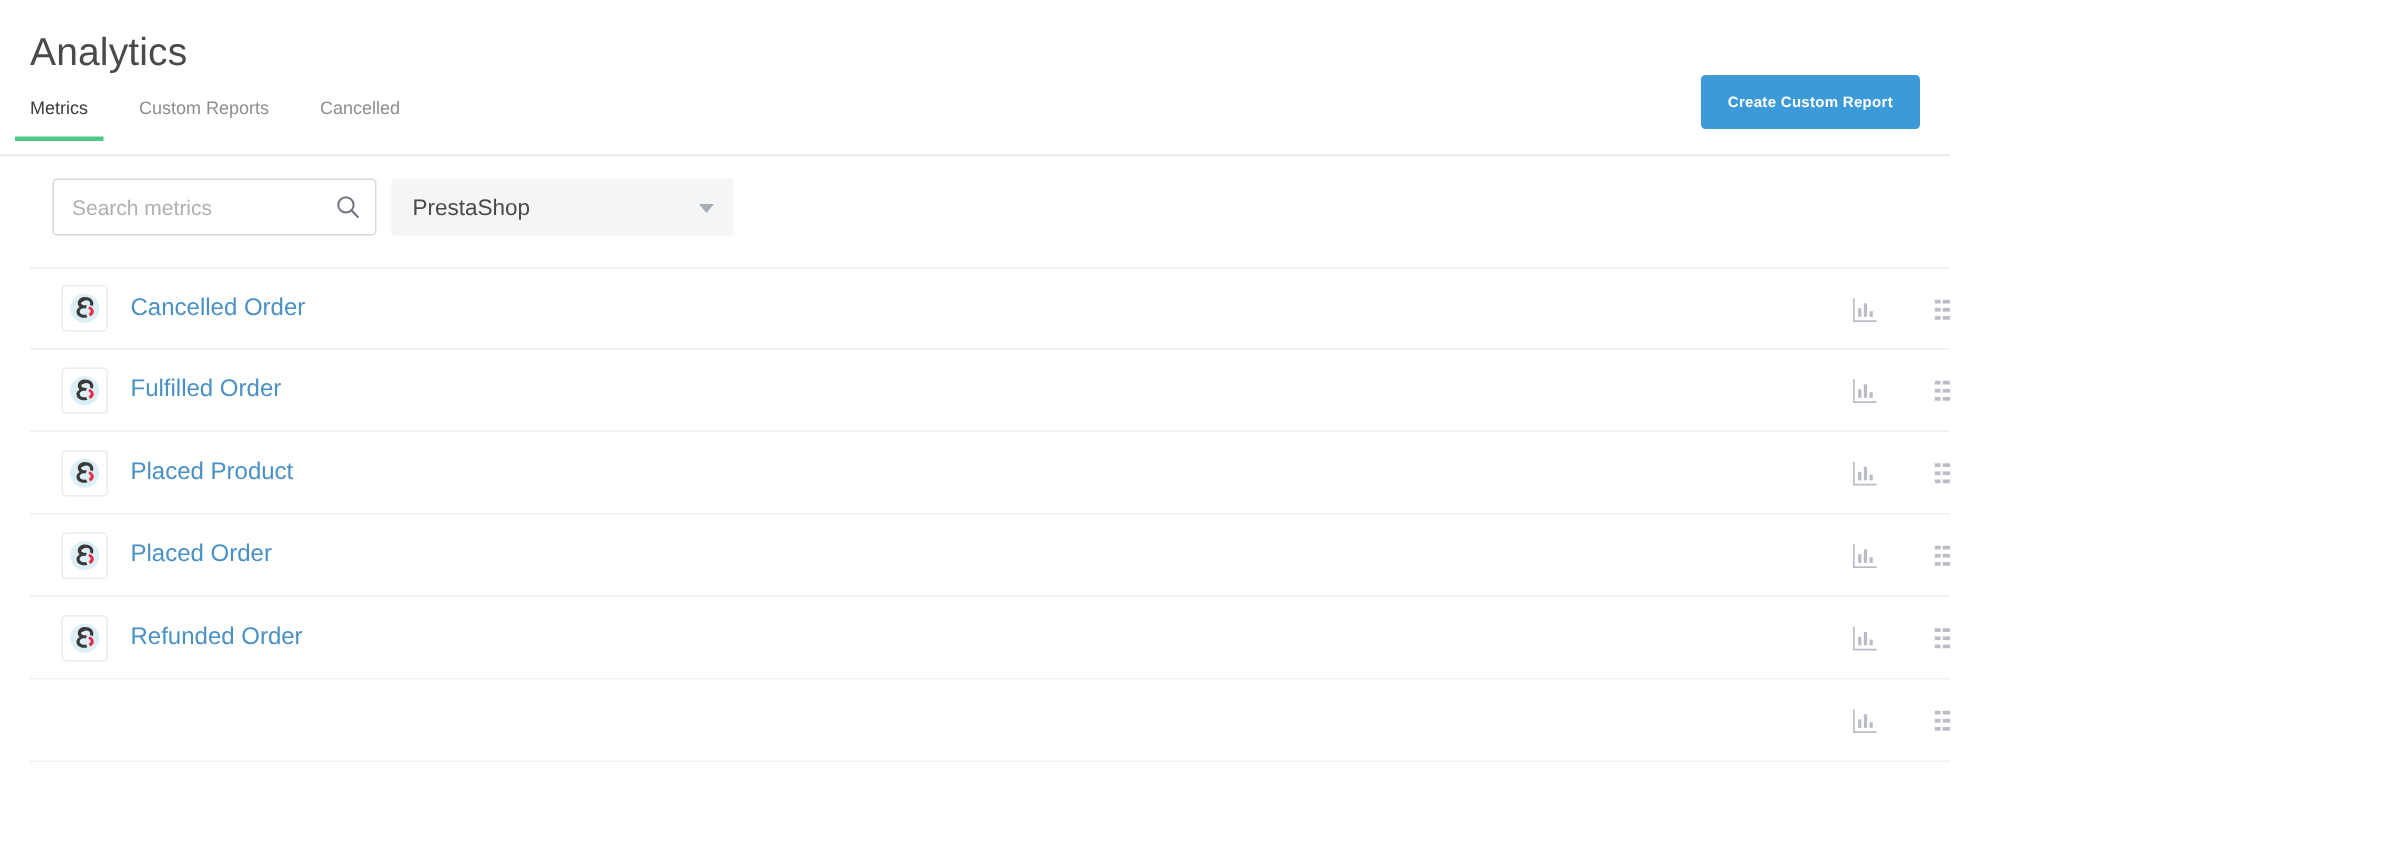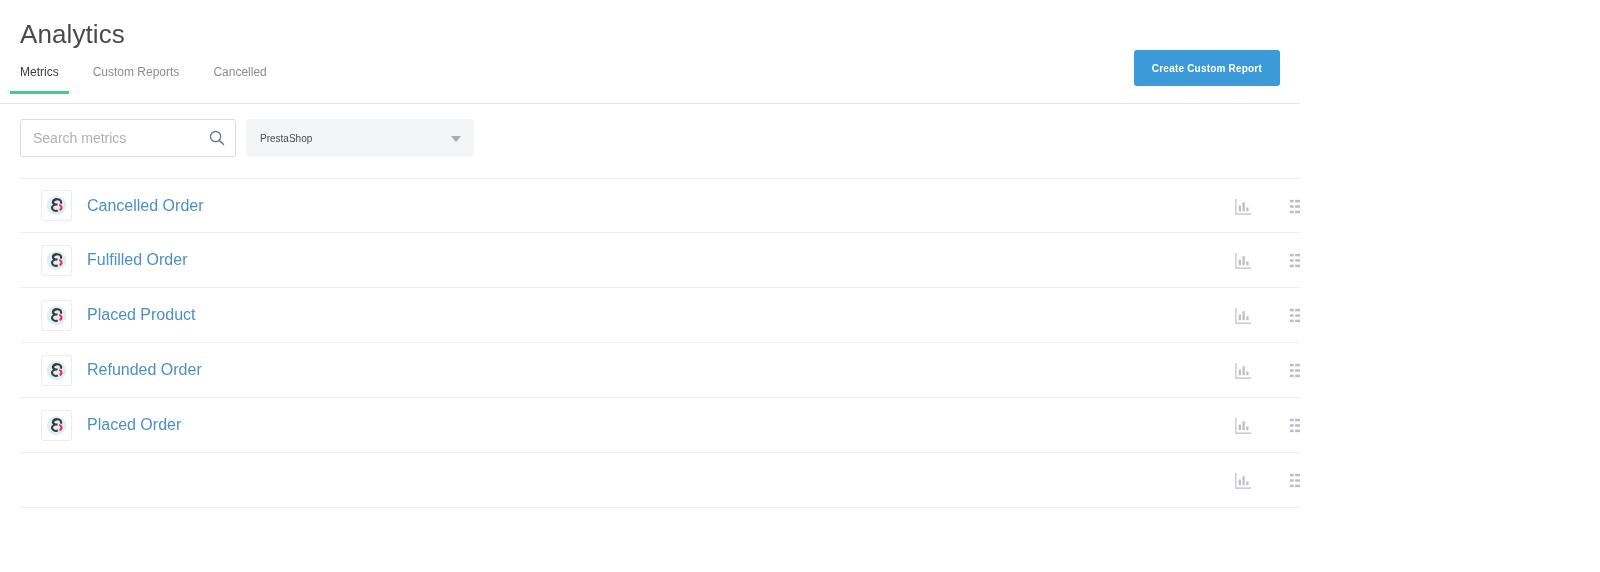--- a/index.html
+++ b/index.html
@@ -76,21 +76,21 @@
     right: -10px;
     bottom: -1px;
     height: 3px;
     background: #4dcb86;
   }
 
   
   .filterbar {
     position: absolute;
     top: 119px;
-    left: 20px;
+    left: 35px;
     display: flex;
     align-items: center;
   }
   .search-box {
     position: relative;
     width: 216px;
     height: 38px;
     border: 1px solid #d9d9d9;
     border-radius: 3px;
     background: #fff;
@@ -125,21 +125,21 @@
     height: 38px;
     background: #f4f5f7;
     border: none;
     border-radius: 2px;
     display: flex;
     align-items: center;
     padding: 0 30px 0 14px;
     cursor: pointer;
   }
   .select-label {
-    font-size: 10px;
+    font-size: 15px;
     color: #4a4a4a;
     white-space: nowrap;
   }
   .caret {
     position: absolute;
     right: 13px;
     top: 50%;
     margin-top: -2px;
     width: 0; height: 0;
     border-left: 5px solid transparent;
@@ -471,21 +471,21 @@
     <div class="metric-row">
       <div class="metric-left">
         <span class="app-logo">
           <svg width="21" height="21" viewBox="0 0 24 24">
             <circle cx="12" cy="12" r="11" fill="#dceef6"></circle>
             <path d="M12 3.4c-3 0-5.3 2-5.3 4.6 0 1.3.6 2.3 1.4 3-1.4.8-2.4 2.1-2.4 3.7 0 2.6 2.5 4.6 5.6 4.6 1 0 1.9-.2 2.7-.5l-1-2.1c-.5.2-1.1.3-1.7.3-1.8 0-3.2-1.1-3.2-2.5s1.4-2.5 3.2-2.5c.5 0 1 .1 1.4.2l.9-2.1c-.5-.2-1-.3-1.6-.3-.3 0-.6 0-.9.1-.5-.4-.8-1-.8-1.6 0-1.3 1.3-2.3 2.9-2.3s2.9 1 2.9 2.3c0 .4-.1.8-.3 1.1l2.1 1c.4-.6.6-1.3.6-2.1 0-2.6-2.4-4.6-5.5-4.6z" fill="#3a3a3a"></path>
             <path d="M15.6 10.4c2 .9 3.3 2.4 3.3 4.1 0 1.6-1.1 3-2.8 3.8l-1.1-2.2c.9-.4 1.5-1.1 1.5-1.8 0-.8-.7-1.5-1.8-2z" fill="#e6304a"></path>
             <circle cx="10.4" cy="8.1" r="1" fill="#ffffff"></circle>
           </svg>
         </span>
-        <span class="metric-name">Refunded Order</span>
+        <span class="metric-name">Placed Order</span>
       </div>
       <div class="metric-actions">
         <span class="act">
           <svg width="19" height="19" viewBox="0 0 20 20">
               <path d="M2 2v16h16" fill="none" stroke="#b7bac4" stroke-width="1.2"></path>
               <rect x="5" y="9" width="2.3" height="6" fill="#b7bac4"></rect>
               <rect x="9" y="5.5" width="2.3" height="9.5" fill="#b7bac4"></rect>
               <rect x="13" y="11" width="2.3" height="4" fill="#b7bac4"></rect>
             </svg>
         </span>
@@ -545,21 +545,21 @@
     <div class="metric-row">
       <div class="metric-left">
         <span class="app-logo">
           <svg width="21" height="21" viewBox="0 0 24 24">
             <circle cx="12" cy="12" r="11" fill="#dceef6"></circle>
             <path d="M12 3.4c-3 0-5.3 2-5.3 4.6 0 1.3.6 2.3 1.4 3-1.4.8-2.4 2.1-2.4 3.7 0 2.6 2.5 4.6 5.6 4.6 1 0 1.9-.2 2.7-.5l-1-2.1c-.5.2-1.1.3-1.7.3-1.8 0-3.2-1.1-3.2-2.5s1.4-2.5 3.2-2.5c.5 0 1 .1 1.4.2l.9-2.1c-.5-.2-1-.3-1.6-.3-.3 0-.6 0-.9.1-.5-.4-.8-1-.8-1.6 0-1.3 1.3-2.3 2.9-2.3s2.9 1 2.9 2.3c0 .4-.1.8-.3 1.1l2.1 1c.4-.6.6-1.3.6-2.1 0-2.6-2.4-4.6-5.5-4.6z" fill="#3a3a3a"></path>
             <path d="M15.6 10.4c2 .9 3.3 2.4 3.3 4.1 0 1.6-1.1 3-2.8 3.8l-1.1-2.2c.9-.4 1.5-1.1 1.5-1.8 0-.8-.7-1.5-1.8-2z" fill="#e6304a"></path>
             <circle cx="10.4" cy="8.1" r="1" fill="#ffffff"></circle>
           </svg>
         </span>
-        <span class="metric-name">Placed Order</span>
+        <span class="metric-name">Refunded Order</span>
       </div>
       <div class="metric-actions">
         <span class="act">
           <svg width="19" height="19" viewBox="0 0 20 20">
               <path d="M2 2v16h16" fill="none" stroke="#b7bac4" stroke-width="1.2"></path>
               <rect x="5" y="9" width="2.3" height="6" fill="#b7bac4"></rect>
               <rect x="9" y="5.5" width="2.3" height="9.5" fill="#b7bac4"></rect>
               <rect x="13" y="11" width="2.3" height="4" fill="#b7bac4"></rect>
             </svg>
         </span>

